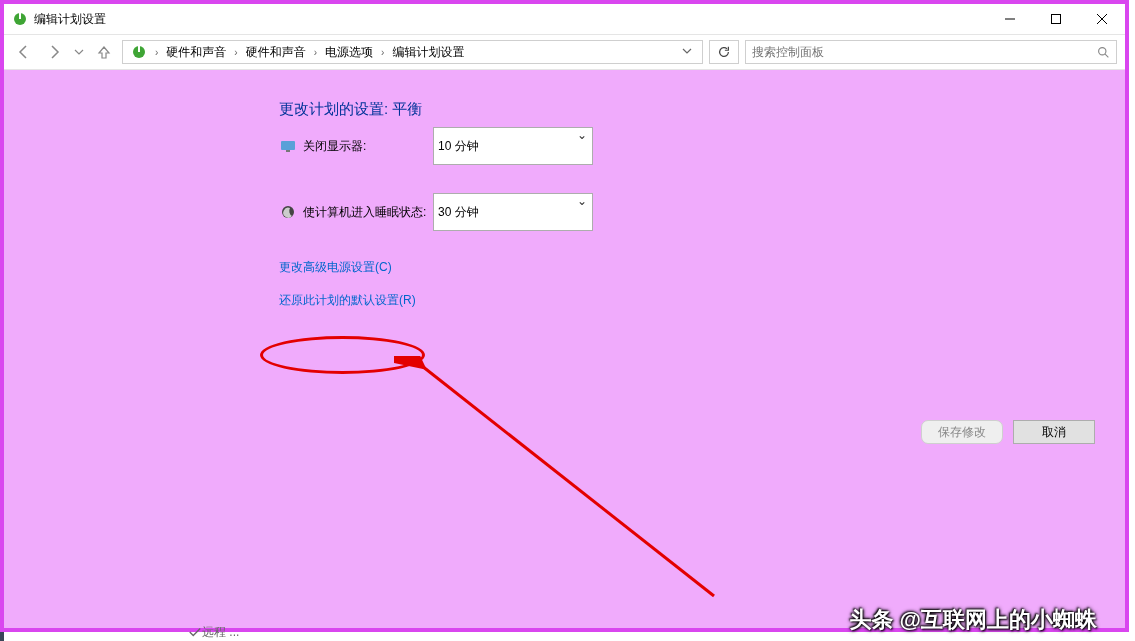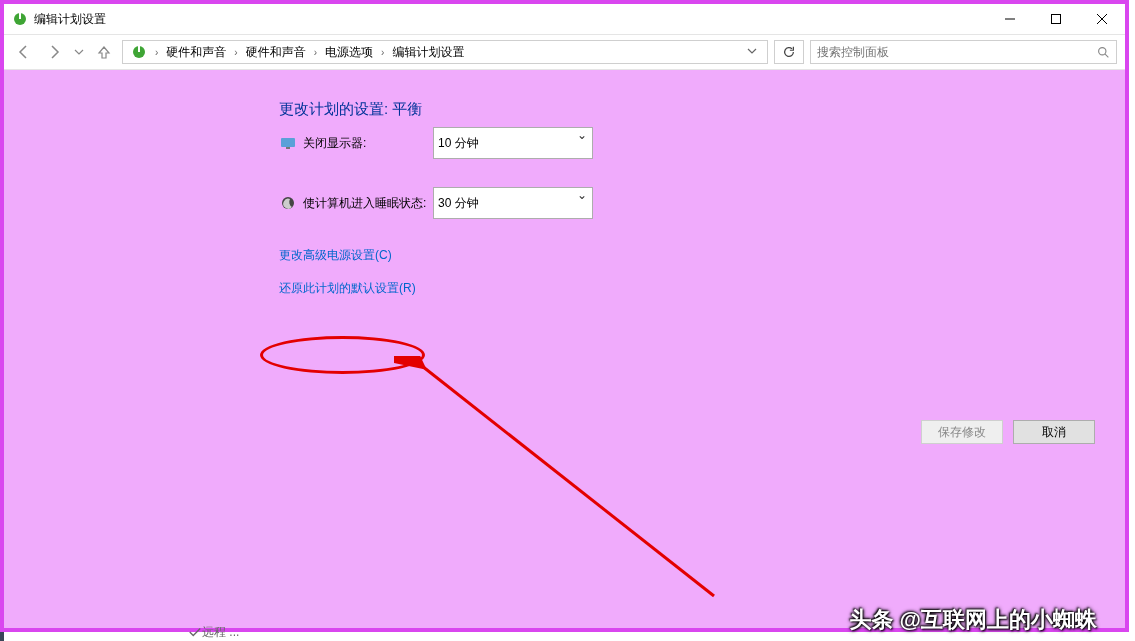--- a/index.html
+++ b/index.html
@@ -87,21 +87,21 @@
     color: #666;
     padding: 0 6px;
   }
   .refresh-btn {
     width: 30px; height: 24px;
     border: 1px solid #cfcfcf;
     display: flex; align-items: center; justify-content: center;
     color: #444;
   }
   .search {
-    width: 307px; height: 24px;
+    width: 372px; height: 24px;
     border: 1px solid #cfcfcf;
     display: flex;
     align-items: center;
     background: #fff;
   }
   .search input {
     flex: 1;
     border: none;
     outline: none;
     font-size: 12px;
@@ -138,21 +138,21 @@
     width: 18px;
     margin-right: 6px;
     display: flex; align-items: center; justify-content: center;
   }
   .row .rlabel {
     width: 130px;
     font-size: 12px;
   }
   .row select {
     width: 160px;
-    height: 32px;
+    height: 38px;
     border: 1px solid #adadad;
     background: #fff;
     font-size: 12px;
     padding: 0 4px;
     appearance: none;
   }
   .select-wrap {
     position: relative;
     width: 160px;
   }
@@ -181,21 +181,21 @@
   }
   .btn {
     min-width: 82px;
     height: 24px;
     border: 1px solid #adadad;
     background: #e1e1e1;
     font-size: 12px;
     display: flex; align-items: center; justify-content: center;
     padding: 0 12px;
   }
-  .btn.disabled { color: #888; border-color: #cfcfcf; background: #efefef; }
+  .btn.disabled { color: #888; border-color: #cfcfcf; background: #efefef; border-radius: 7px; }
   .annotation-oval {
     position: absolute;
     left: 256px;
     top: 266px;
     width: 165px;
     height: 38px;
     border: 3px solid #e30000;
     border-radius: 50%;
     pointer-events: none;
   }

